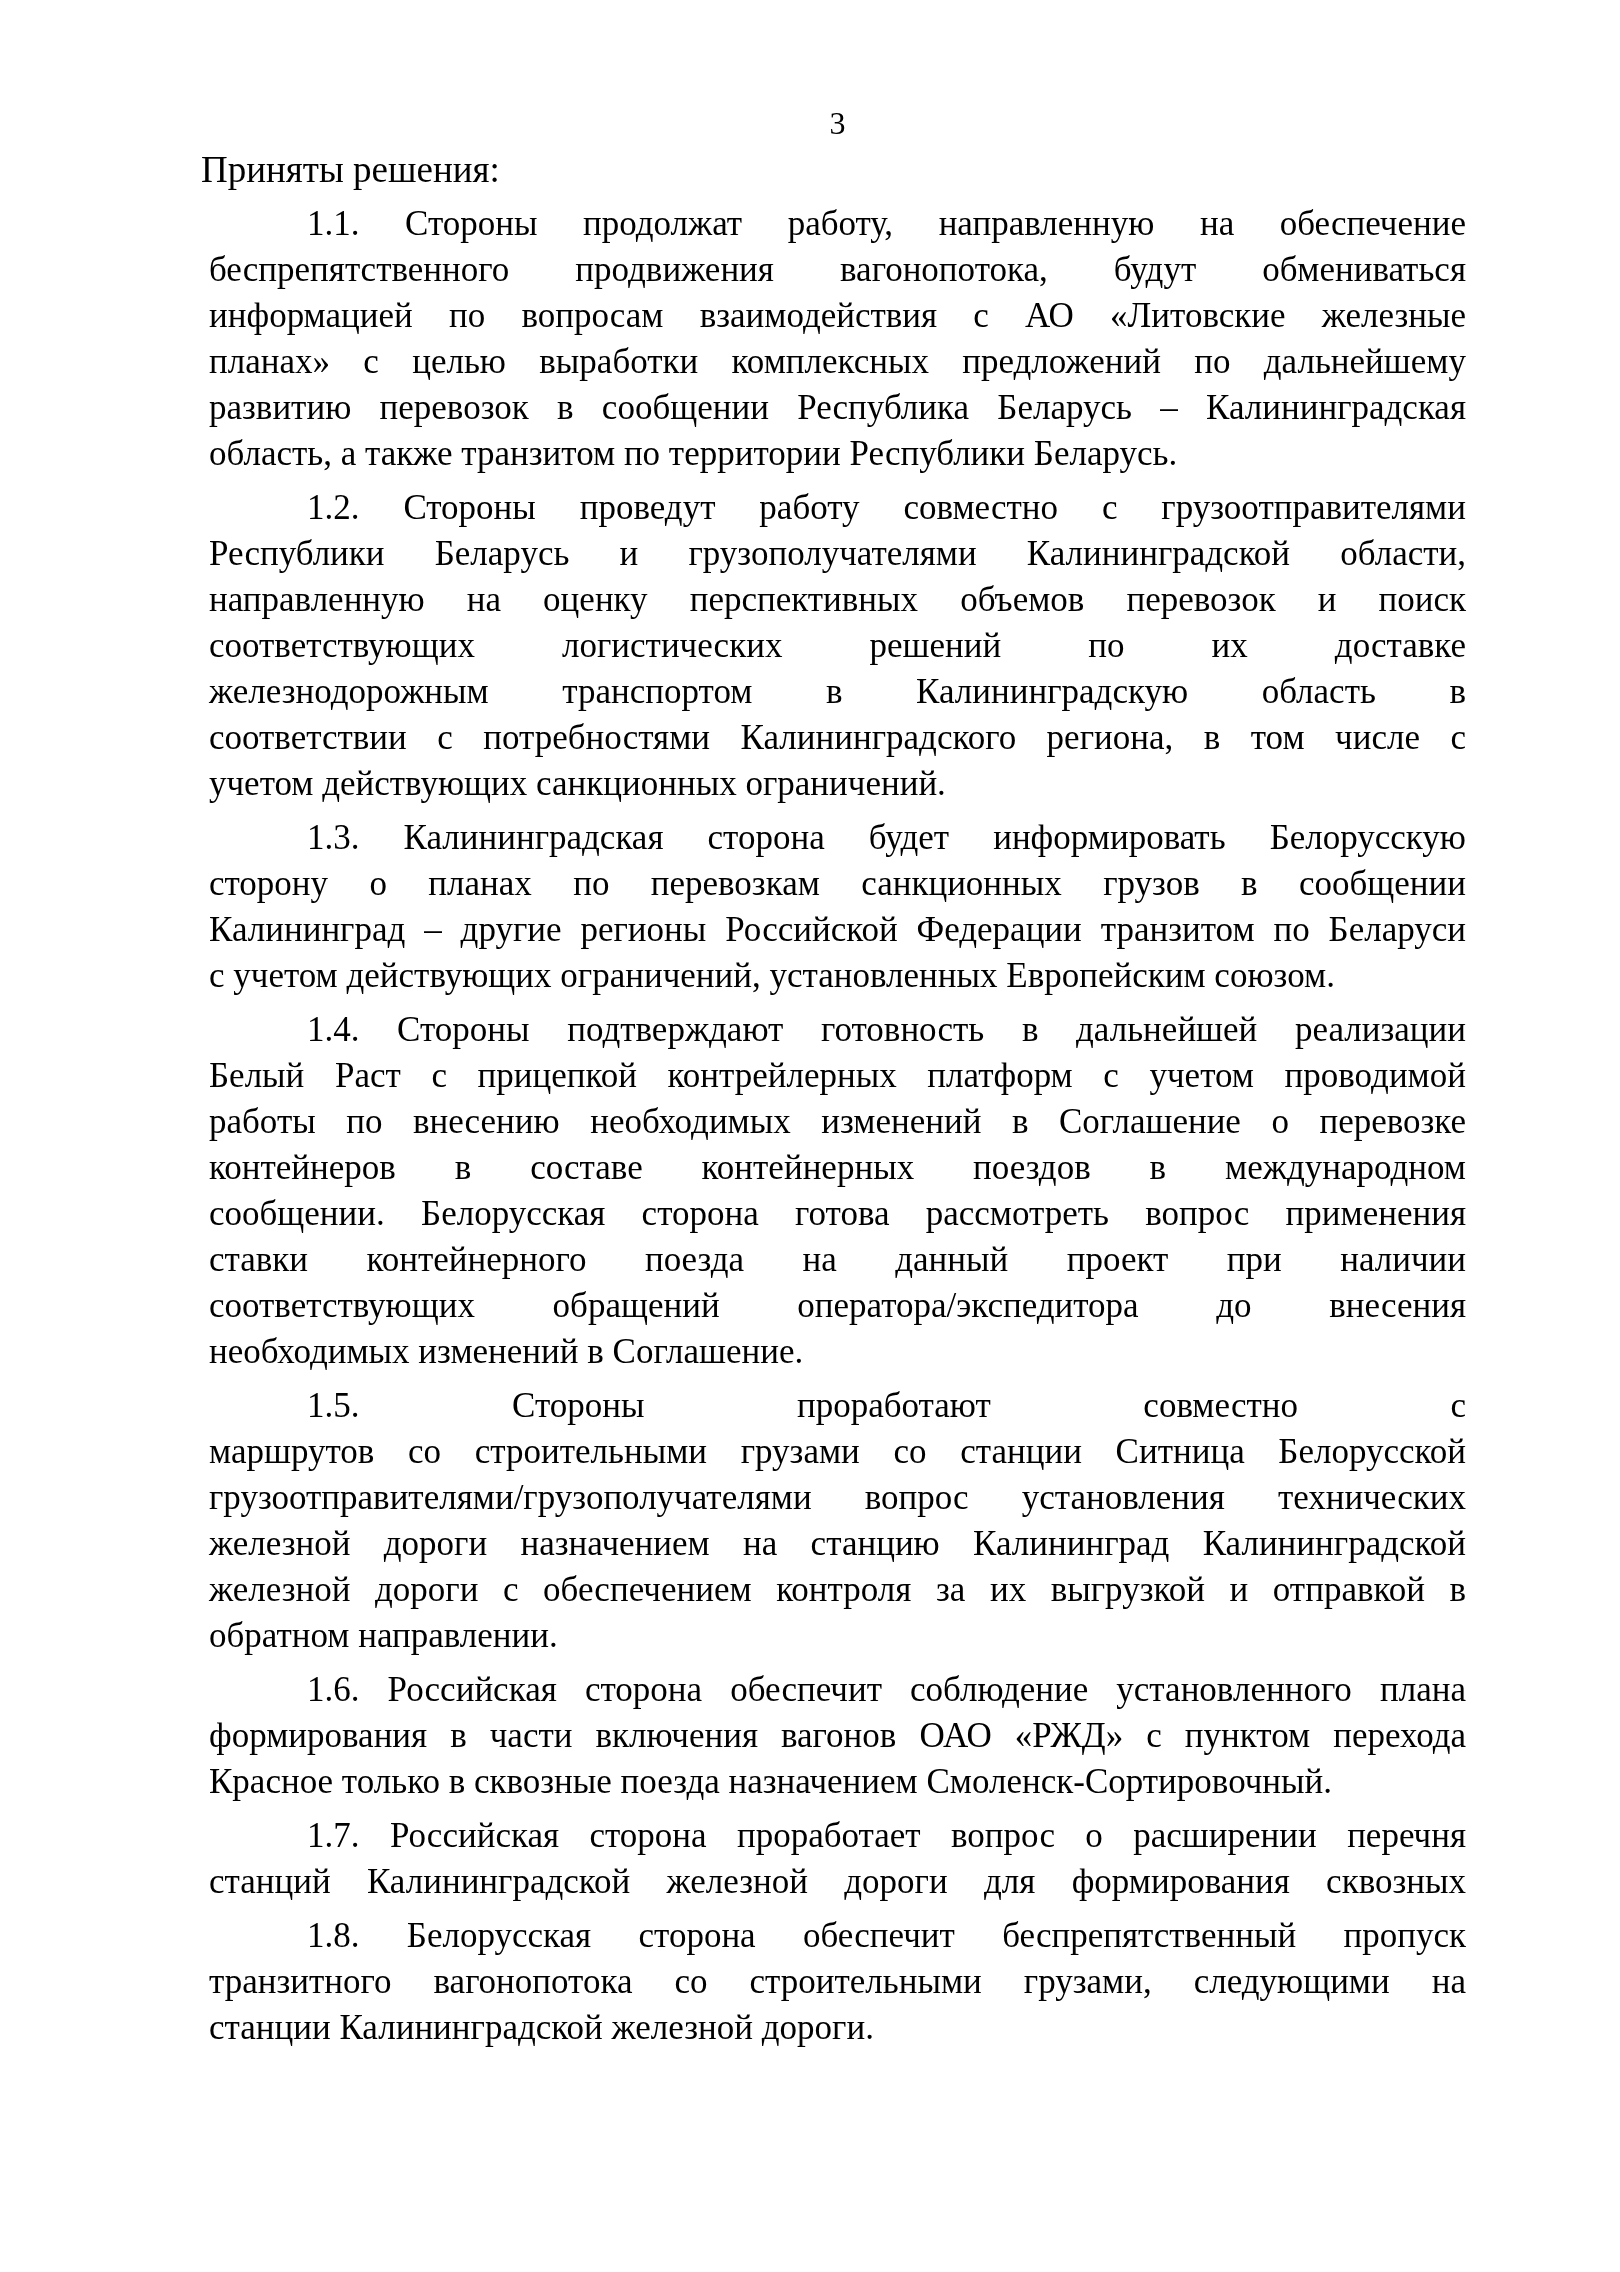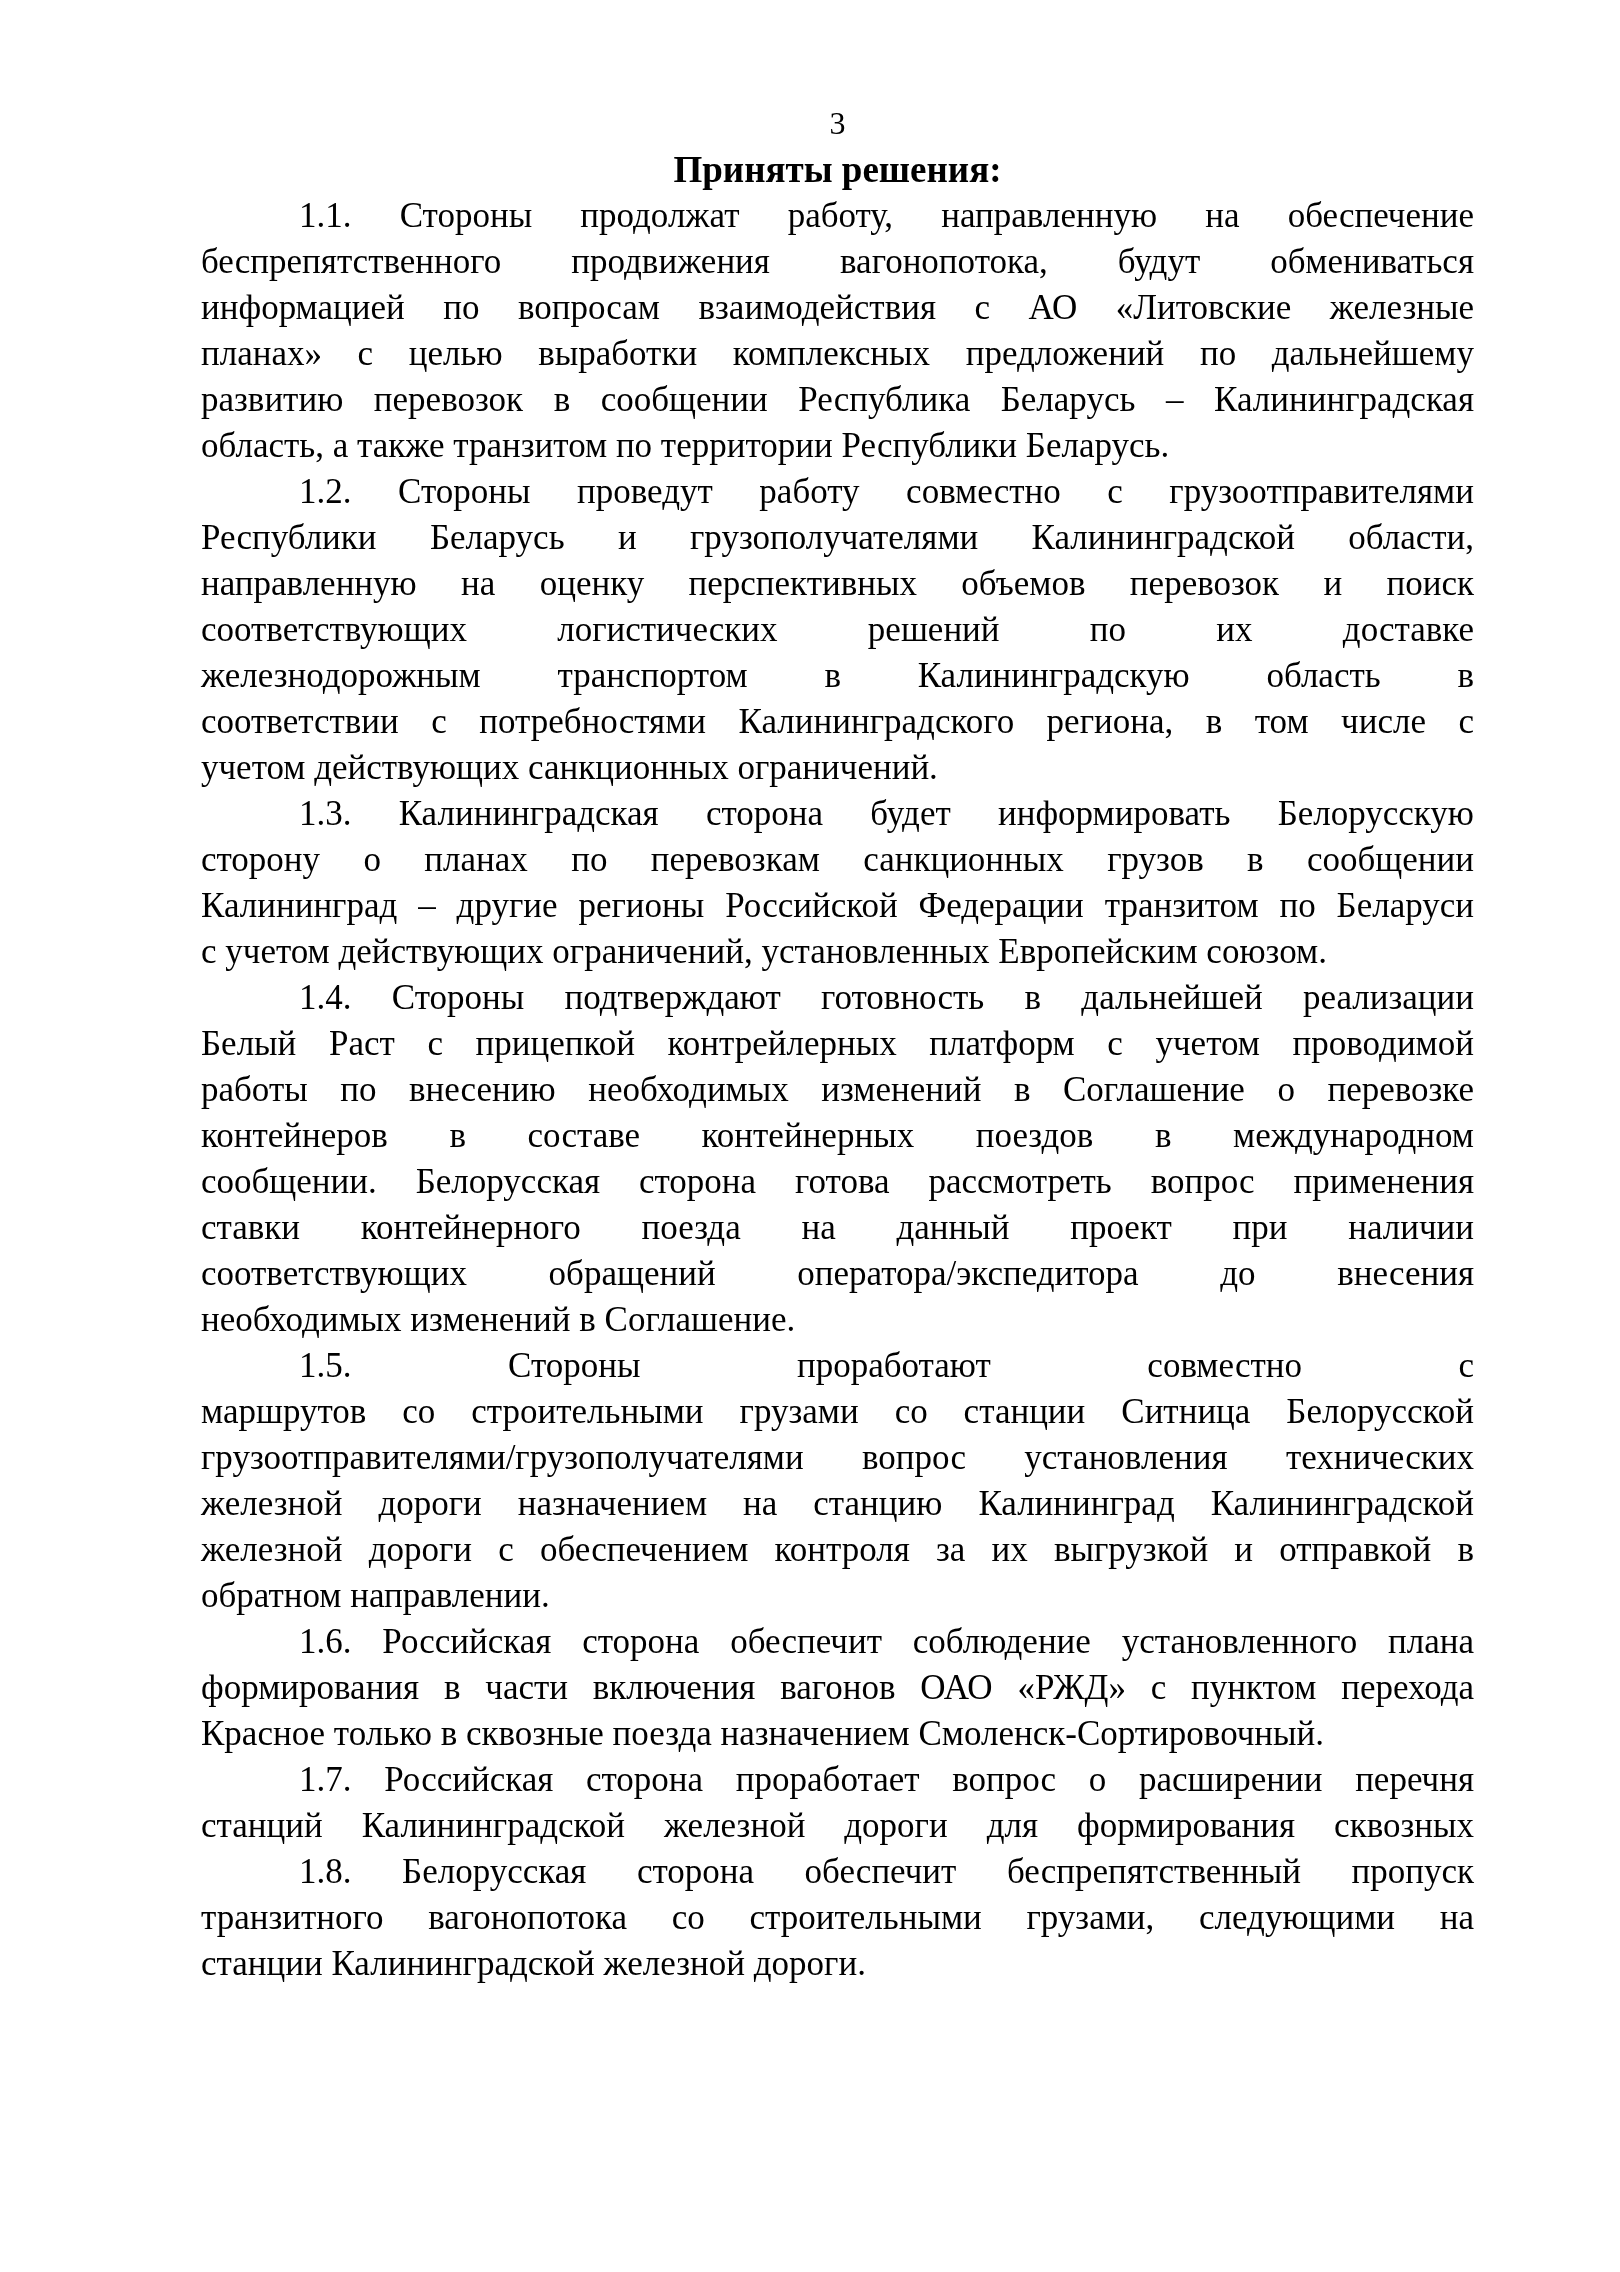--- a/index.html
+++ b/index.html
@@ -26,27 +26,27 @@
     line-height: 46px;
   }
   .content {
     position: absolute;
     top: 147px;
     left: 201px;
     width: 1273px;
   }
   .heading {
     margin: 0;
-    font-weight: bold;
+    font-weight: normal;
     font-size: 37px;
     line-height: 46px;
-    text-align: center;
+    text-align: left;
   }
   .paragraph {
-    margin: 0;
+    margin: 8px;
   }
   .jline {
     font-size: 35px;
     line-height: 46px;
     text-align: justify;
     text-align-last: justify;
     white-space: normal;
   }
   .jline.first {
     text-indent: 98px;

